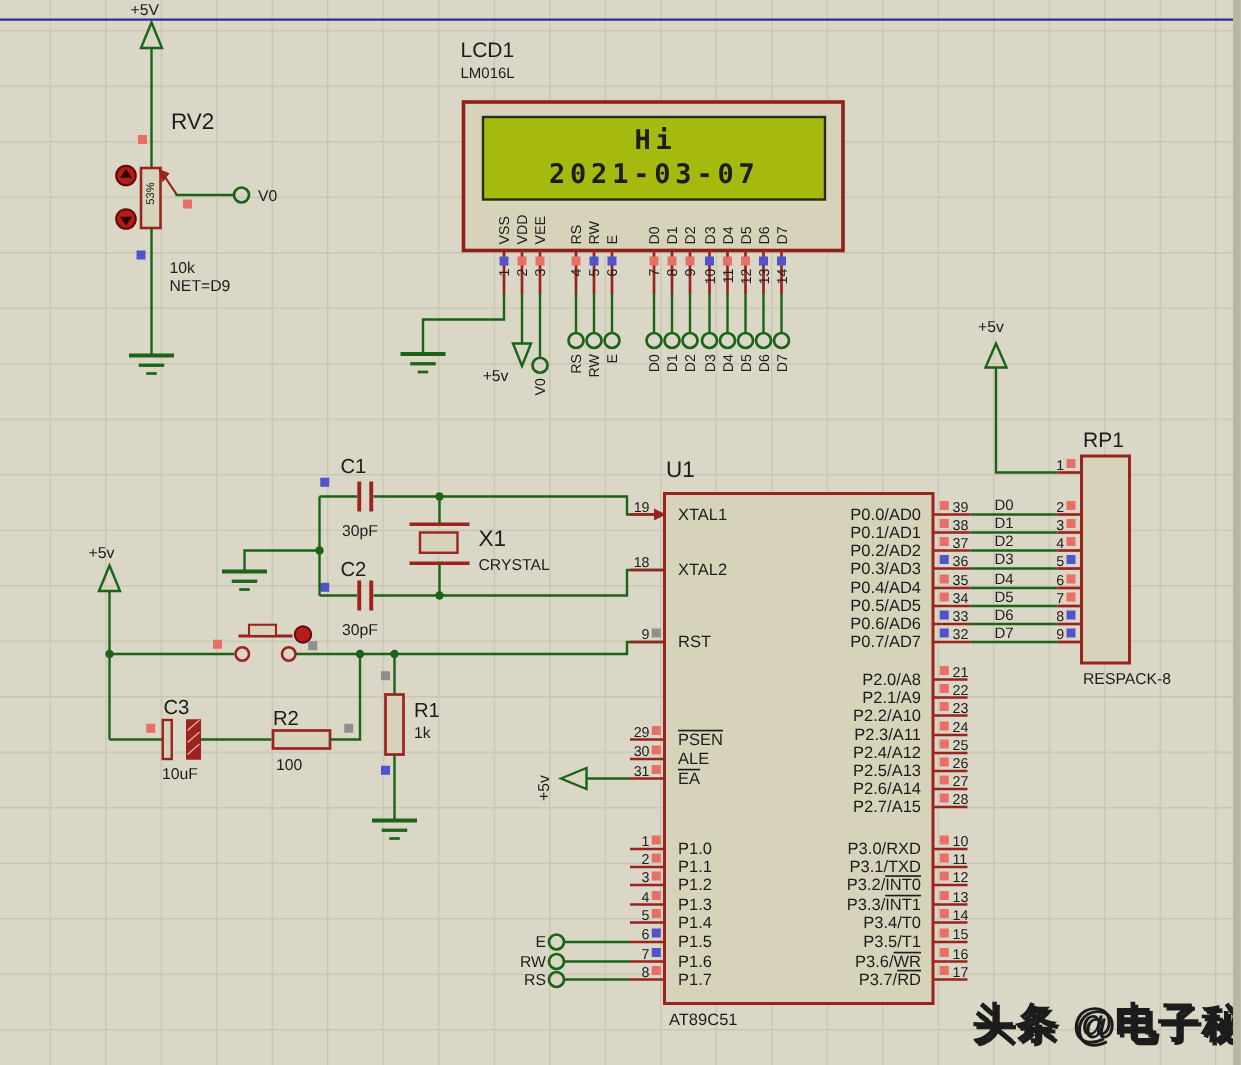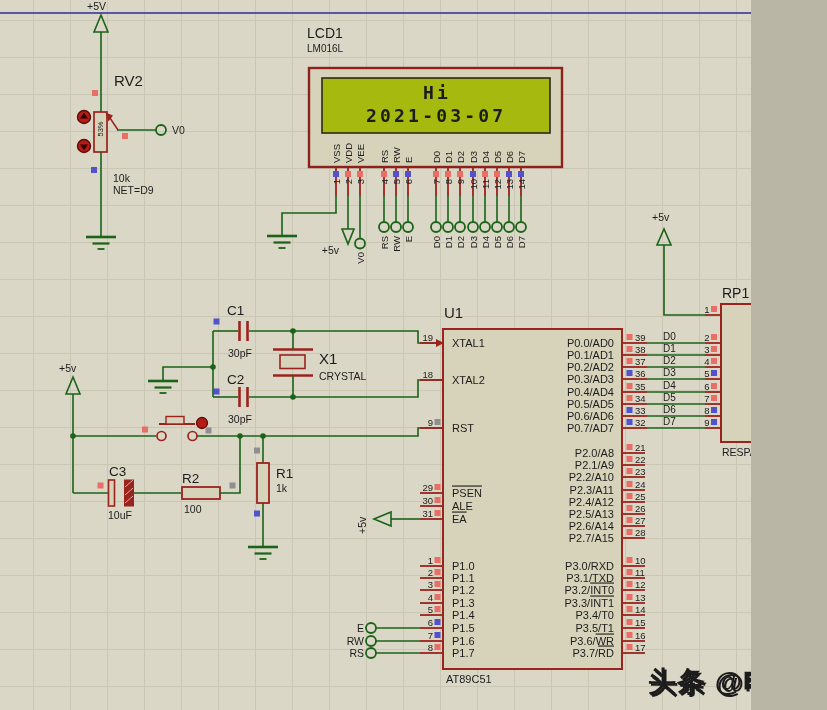--- a/index.html
+++ b/index.html
@@ -1,16 +1,16 @@
 <!DOCTYPE html>
 <html><head>
 <meta charset="utf-8">
 <style>
   html,body{margin:0;padding:0;background:#b9b6a6;}
-  #stage{width:751px;height:710px;position:relative;overflow:hidden;}
+  #stage{width:822px;height:710px;position:relative;overflow:hidden;}
   svg{display:block;}
   text{font-family:"Liberation Sans",sans-serif;fill:#1c1c1c;}
   .ol{text-decoration:overline;}
   .mono{font-family:"DejaVu Sans Mono",monospace;font-weight:bold;}
   .wm{font-weight:bold;letter-spacing:1px;font-family:"Liberation Sans",sans-serif;}
 </style>
 </head>
 <body>
 
 <div id="stage">

